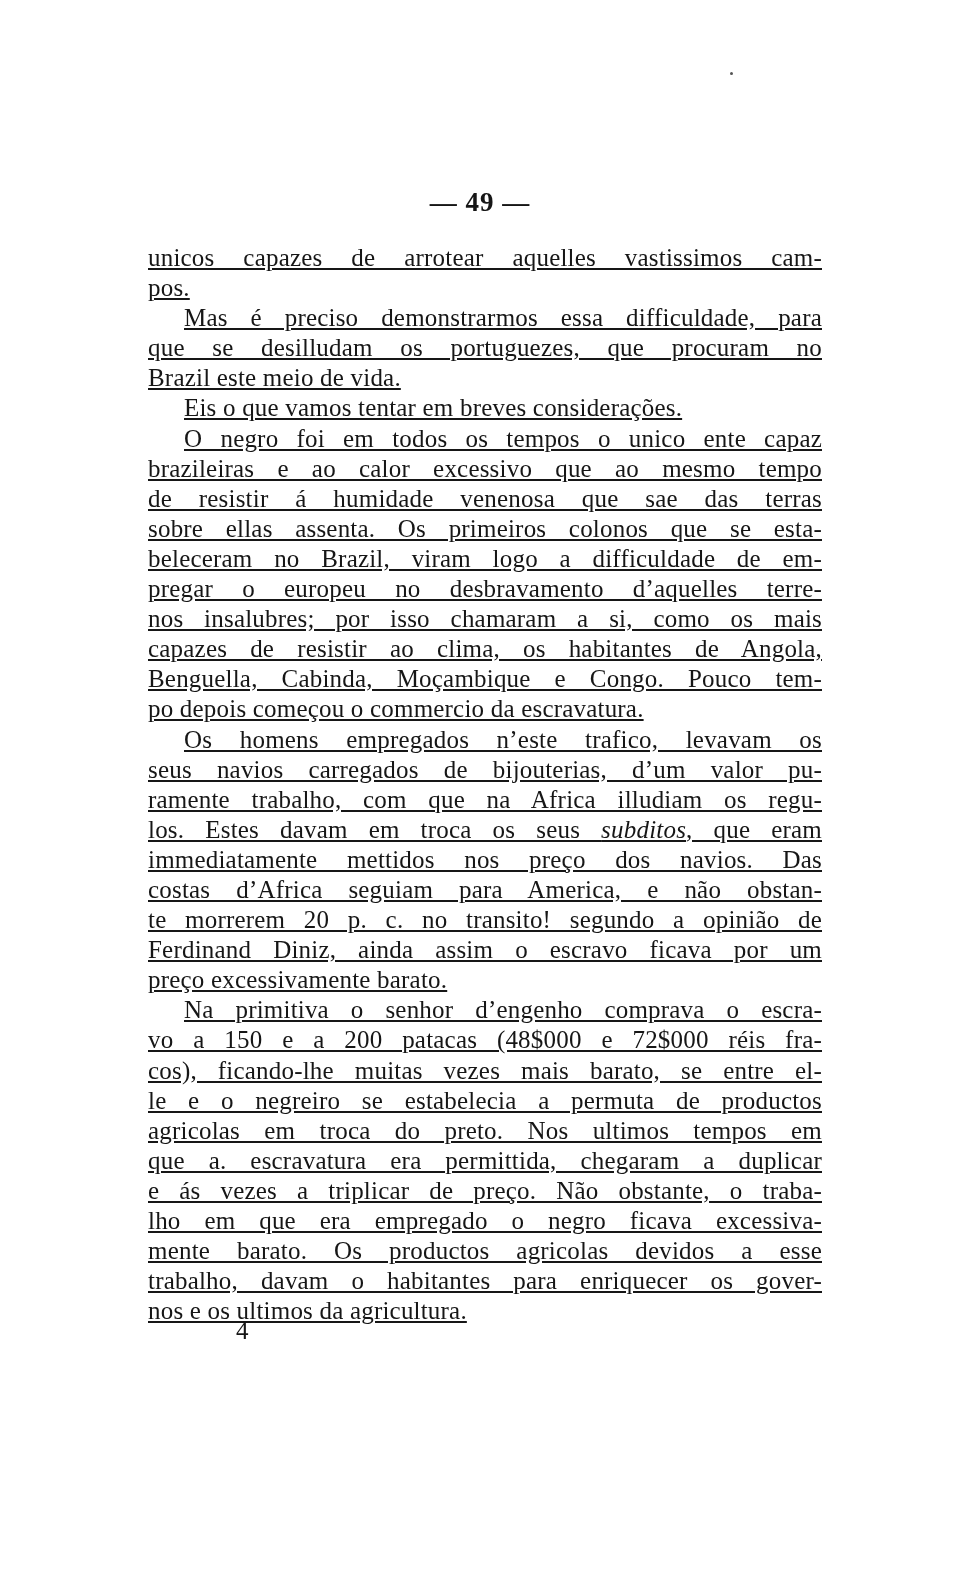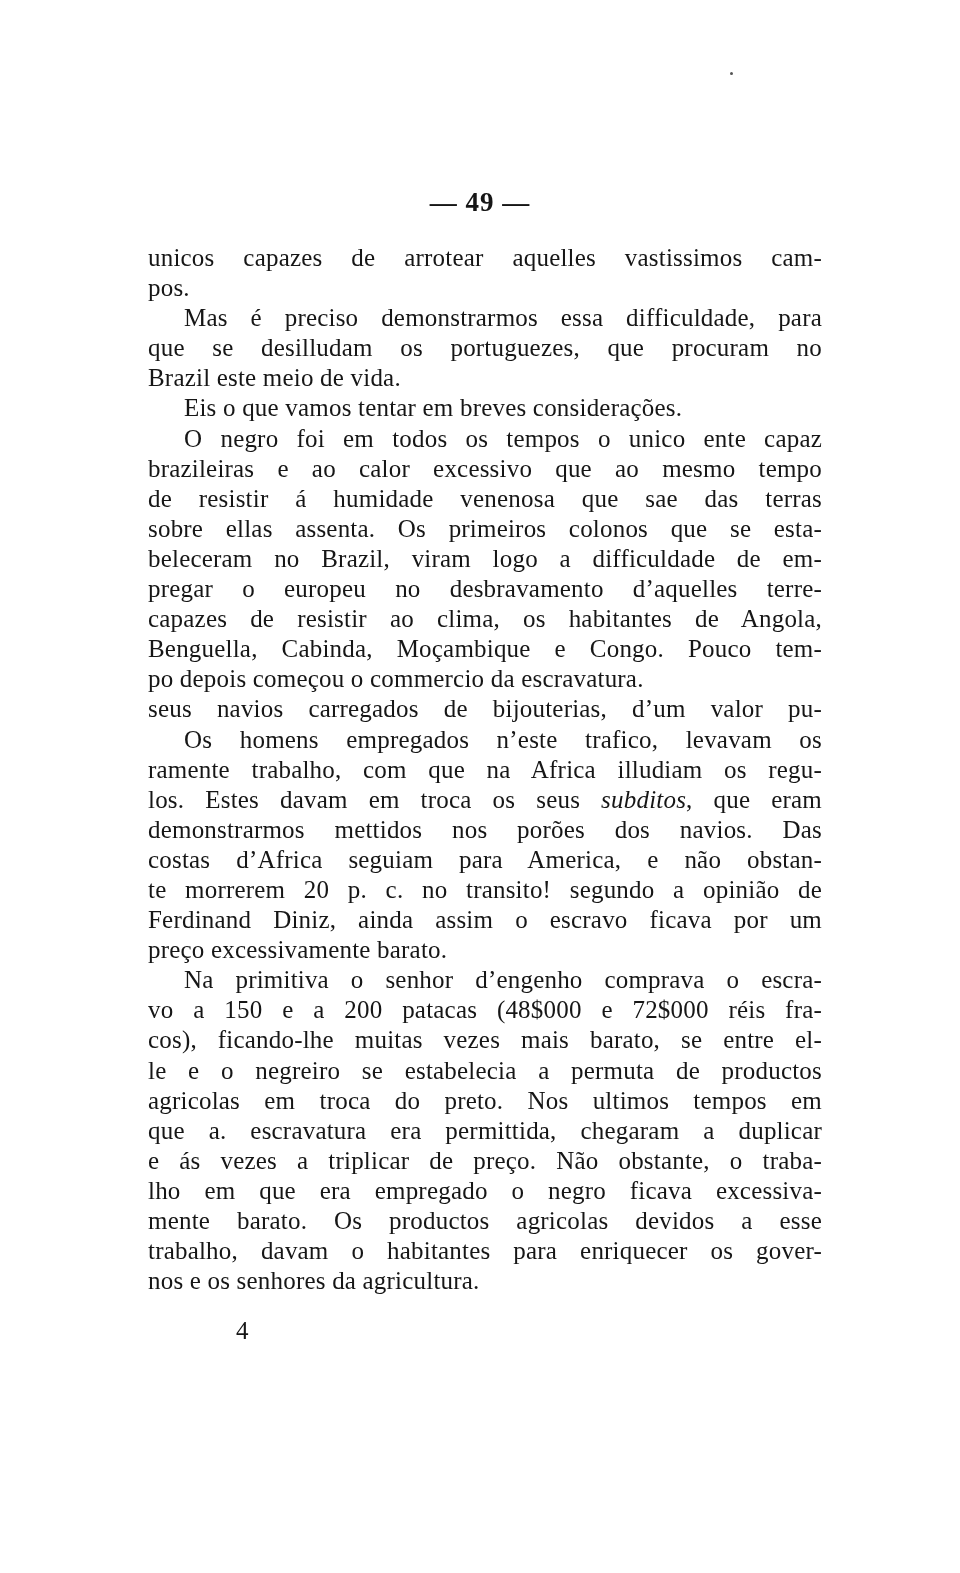--- a/index.html
+++ b/index.html
@@ -30,21 +30,21 @@
   }
   .text-block {
     position: absolute;
     top: 243px;
     left: 148px;
     width: 674px;
     font-size: 25px;
     line-height: 30.1px;
     letter-spacing: 0.2px;
   }
-  .para { margin: 0; padding: 0; }
+  .para { margin: 0; padding: 0; text-decoration: underline; }
   .line {
     text-align: justify;
     text-align-last: justify;
     white-space: normal;
     overflow: hidden;
     height: 30.1px;
   }
   .line.last { text-align-last: left; }
   .line.indent { text-indent: 36px; }
   .signature-mark {
@@ -83,43 +83,44 @@
       <div class="para">
         <div class="line last indent">Eis o que vamos tentar em breves considerações.</div>
       </div>
       <div class="para">
         <div class="line indent">O negro foi em todos os tempos o unico ente capaz</div>
         <div class="line">brazileiras e ao calor excessivo que ao mesmo tempo</div>
         <div class="line">de resistir á humidade venenosa que sae das terras</div>
         <div class="line">sobre ellas assenta. Os primeiros colonos que se esta-</div>
         <div class="line">beleceram no Brazil, viram logo a difficuldade de em-</div>
         <div class="line">pregar o europeu no desbravamento d’aquelles terre-</div>
+        <div class="line">nos insalubres; por isso chamaram a si, como os mais</div>
         <div class="line">capazes de resistir ao clima, os habitantes de Angola,</div>
         <div class="line">Benguella, Cabinda, Moçambique e Congo. Pouco tem-</div>
         <div class="line last">po depois começou o commercio da escravatura.</div>
       </div>
       <div class="para">
+        <div class="line indent">Os homens empregados n’este trafico, levavam os</div>
         <div class="line">seus navios carregados de bijouterias, d’um valor pu-</div>
-        <div class="line indent">Os homens empregados n’este trafico, levavam os</div>
         <div class="line">ramente trabalho, com que na Africa illudiam os regu-</div>
         <div class="line">los. Estes davam em troca os seus <i>subditos</i>, que eram</div>
-        <div class="line">demonstrarmos mettidos nos porões dos navios. Das</div>
+        <div class="line">immediatamente mettidos nos preço dos navios. Das</div>
         <div class="line">costas d’Africa seguiam para America, e não obstan-</div>
         <div class="line">te morrerem 20 p. c. no transito! segundo a opinião de</div>
         <div class="line">Ferdinand Diniz, ainda assim o escravo ficava por um</div>
         <div class="line last">preço excessivamente barato.</div>
       </div>
       <div class="para">
         <div class="line indent">Na primitiva o senhor d’engenho comprava o escra-</div>
         <div class="line">vo a 150 e a 200 patacas (48$000 e 72$000 réis fra-</div>
         <div class="line">cos), ficando-lhe muitas vezes mais barato, se entre el-</div>
         <div class="line">le e o negreiro se estabelecia a permuta de productos</div>
         <div class="line">agricolas em troca do preto. Nos ultimos tempos em</div>
         <div class="line">que a. escravatura era permittida, chegaram a duplicar</div>
         <div class="line">e ás vezes a triplicar de preço. Não obstante, o traba-</div>
         <div class="line">lho em que era empregado o negro ficava excessiva-</div>
         <div class="line">mente barato. Os productos agricolas devidos a esse</div>
         <div class="line">trabalho, davam o habitantes para enriquecer os gover-</div>
-        <div class="line last">nos e os senhores da agricultura.</div>
+        <div class="line last">nos e os ultimos da agricultura.</div>
       </div>
     </div>
   <div class="signature-mark">4</div>
 </div>
 
 </body></html>

